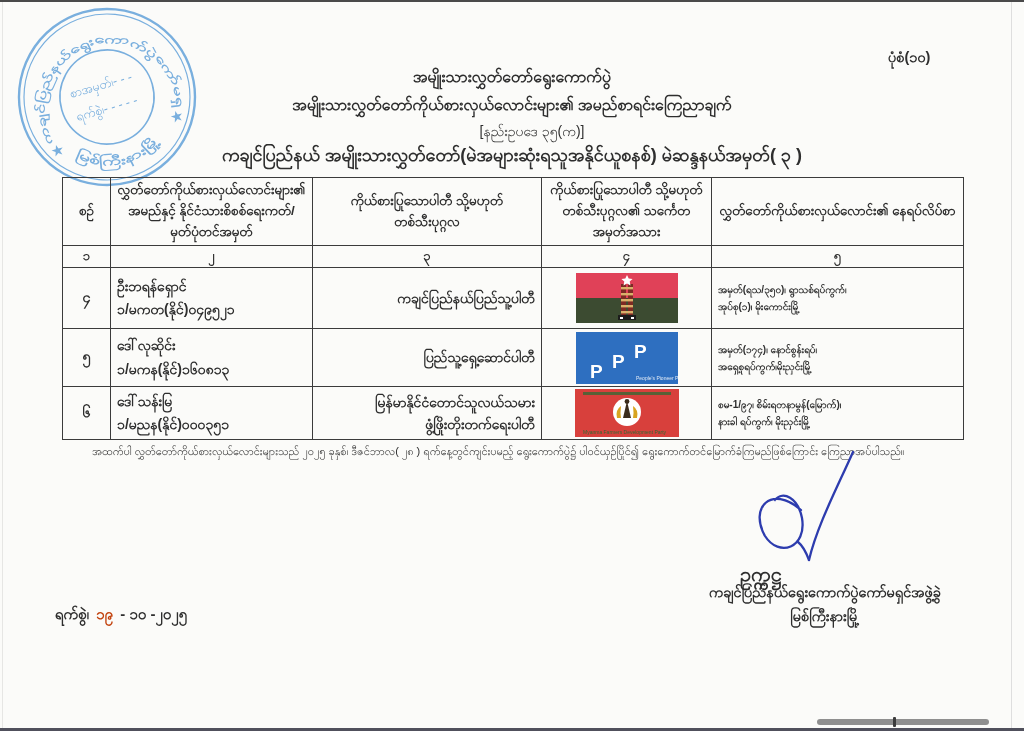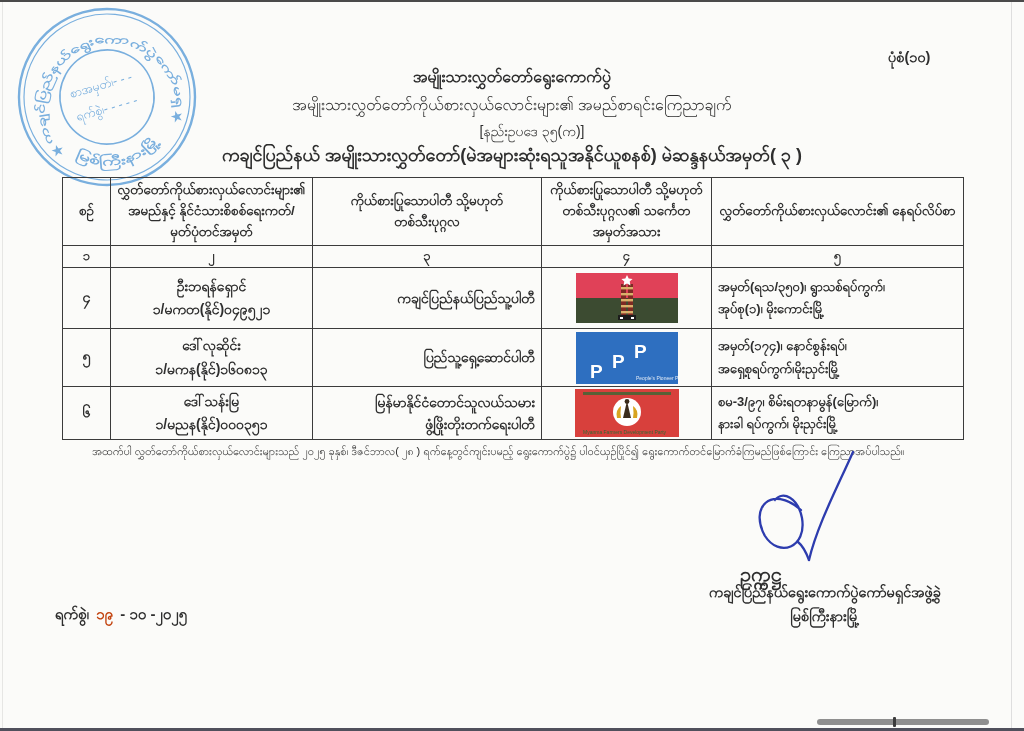--- a/index.html
+++ b/index.html
@@ -10,34 +10,34 @@
   }
   .edge-top { position:absolute; top:0; left:0; right:0; height:2px; background:#4a4a4a; }
   .edge-bottom { position:absolute; bottom:0; left:0; right:0; height:3px; background:#50505c; }
   .edge-left { position:absolute; top:2px; bottom:3px; left:2px; width:1px; background:#e6e6e4; }
   .edge-right { position:absolute; top:2px; bottom:3px; left:1011px; width:1px; background:#dedede; }
 
   .form-no { position:absolute; top:48px; left:888px; width:90px; font-size:14.5px; font-weight:600; }
 
   .title { position:absolute; left:0; width:1024px; text-align:center; }
   .t1 { top:66px;  font-size:16px; font-weight:700; }
-  .t2 { top:94px;  font-size:16px; font-weight:400; }
+  .t2 { top:94px;  font-size:16px; font-weight:700; }
   .t3 { top:122px; font-size:14px; font-weight:500;padding-left:40px; }
   .t4 { top:143px; font-size:18px; font-weight:700; }
 
   table.main { position:absolute; left:62px; top:177px; width:901px; border-collapse:collapse; table-layout:fixed; }
   table.main th, table.main td { border:1.6px solid #3b3b3b; padding:2px 6px; vertical-align:middle; }
   table.main th { font-size:13.5px; font-weight:700; line-height:1.55; text-align:center; }
   tr.hdr { height:68px; }
   tr.numrow td { height:22px; font-size:13px; font-weight:600; text-align:center; padding:0; }
   td.no { text-align:center; font-size:14.5px; font-weight:600; }
-  .name-cell { text-align:center; font-size:14px; font-weight:600; line-height:1.65; }
+  .name-cell { font-size:14px; font-weight:600; line-height:1.65; }
   .party-cell { font-size:14px; font-weight:600; line-height:1.6; text-align:right; padding-left:8px; }
   .flag-cell { text-align:center; }
-  .addr-cell { font-size:13px; font-weight:600; line-height:1.7; text-align:left; padding-left:7px; }
+  .addr-cell { font-size:10px; font-weight:600; line-height:1.7; text-align:left; padding-left:7px; }
 
   .note { position:absolute; left:62px; top:441px; width:900px; font-size:11px; font-weight:500; line-height:1.85; text-indent:30px; overflow-wrap:break-word; }
 
   .sig-svg { position:absolute; left:705px; top:448px; width:170px; height:122px; }
   .sig-title { position:absolute; left:740px; top:561px; width:140px; text-align:left; font-size:20px; font-weight:700; }
   .sig-org   { position:absolute; left:655px; top:583px; width:340px; text-align:center; font-size:14.5px; font-weight:600; }
   .sig-city  { position:absolute; left:655px; top:607px; width:340px; text-align:center; font-size:14.5px; font-weight:600; }
 
   .date-line { position:absolute; left:55px; top:604px; font-size:15px; font-weight:600; }
   .date-day { color:#c2410c; padding:0 3px; }
@@ -185,21 +185,21 @@
         <g>
           <path d="M42 29 q-2-8 4-12 q-1 7 0 12 z" fill="#d8a420"></path>
           <path d="M62 29 q2-8 -4-12 q1 7 0 12 z" fill="#d8a420"></path>
           <path d="M52 12 l4 17 h-8 z" fill="#3a2c1d"></path>
           <circle cx="52" cy="12.5" r="2.4" fill="#3a2c1d"></circle>
         </g>
         <text x="8" y="45" font-size="5" fill="#2e6b34" font-family="Liberation Sans, sans-serif">Myanma Farmers Development Party</text>
       </svg>
     </td>
     <td class="addr-cell">
-      <div>စမ-3/၉၇၊ စိမ်းရတနာမွန်(မြောက်)၊</div>
+      <div>စမ-1/၉၇၊ စိမ်းရတနာမွန်(မြောက်)၊</div>
       <div>နားခါ ရပ်ကွက်၊ မိုးညှင်းမြို့</div>
     </td>
   </tr>
 </tbody>
   </table>
 
 <div class="note">အထက်ပါ လွှတ်တော်ကိုယ်စားလှယ်လောင်းများသည် ၂၀၂၅ ခုနှစ်၊ ဒီဇင်ဘာလ( ၂၈ ) ရက်နေ့တွင်ကျင်းပမည့် ရွေးကောက်ပွဲ၌ ပါဝင်ယှဉ်ပြိုင်၍ ရွေးကောက်တင်မြောက်ခံကြမည်ဖြစ်ကြောင်း ကြေညာအပ်ပါသည်။</div>
 
 <svg class="sig-svg" viewBox="0 0 170 122">
   <g fill="none" stroke="#2d3cae" stroke-width="2.3" stroke-linecap="round">

